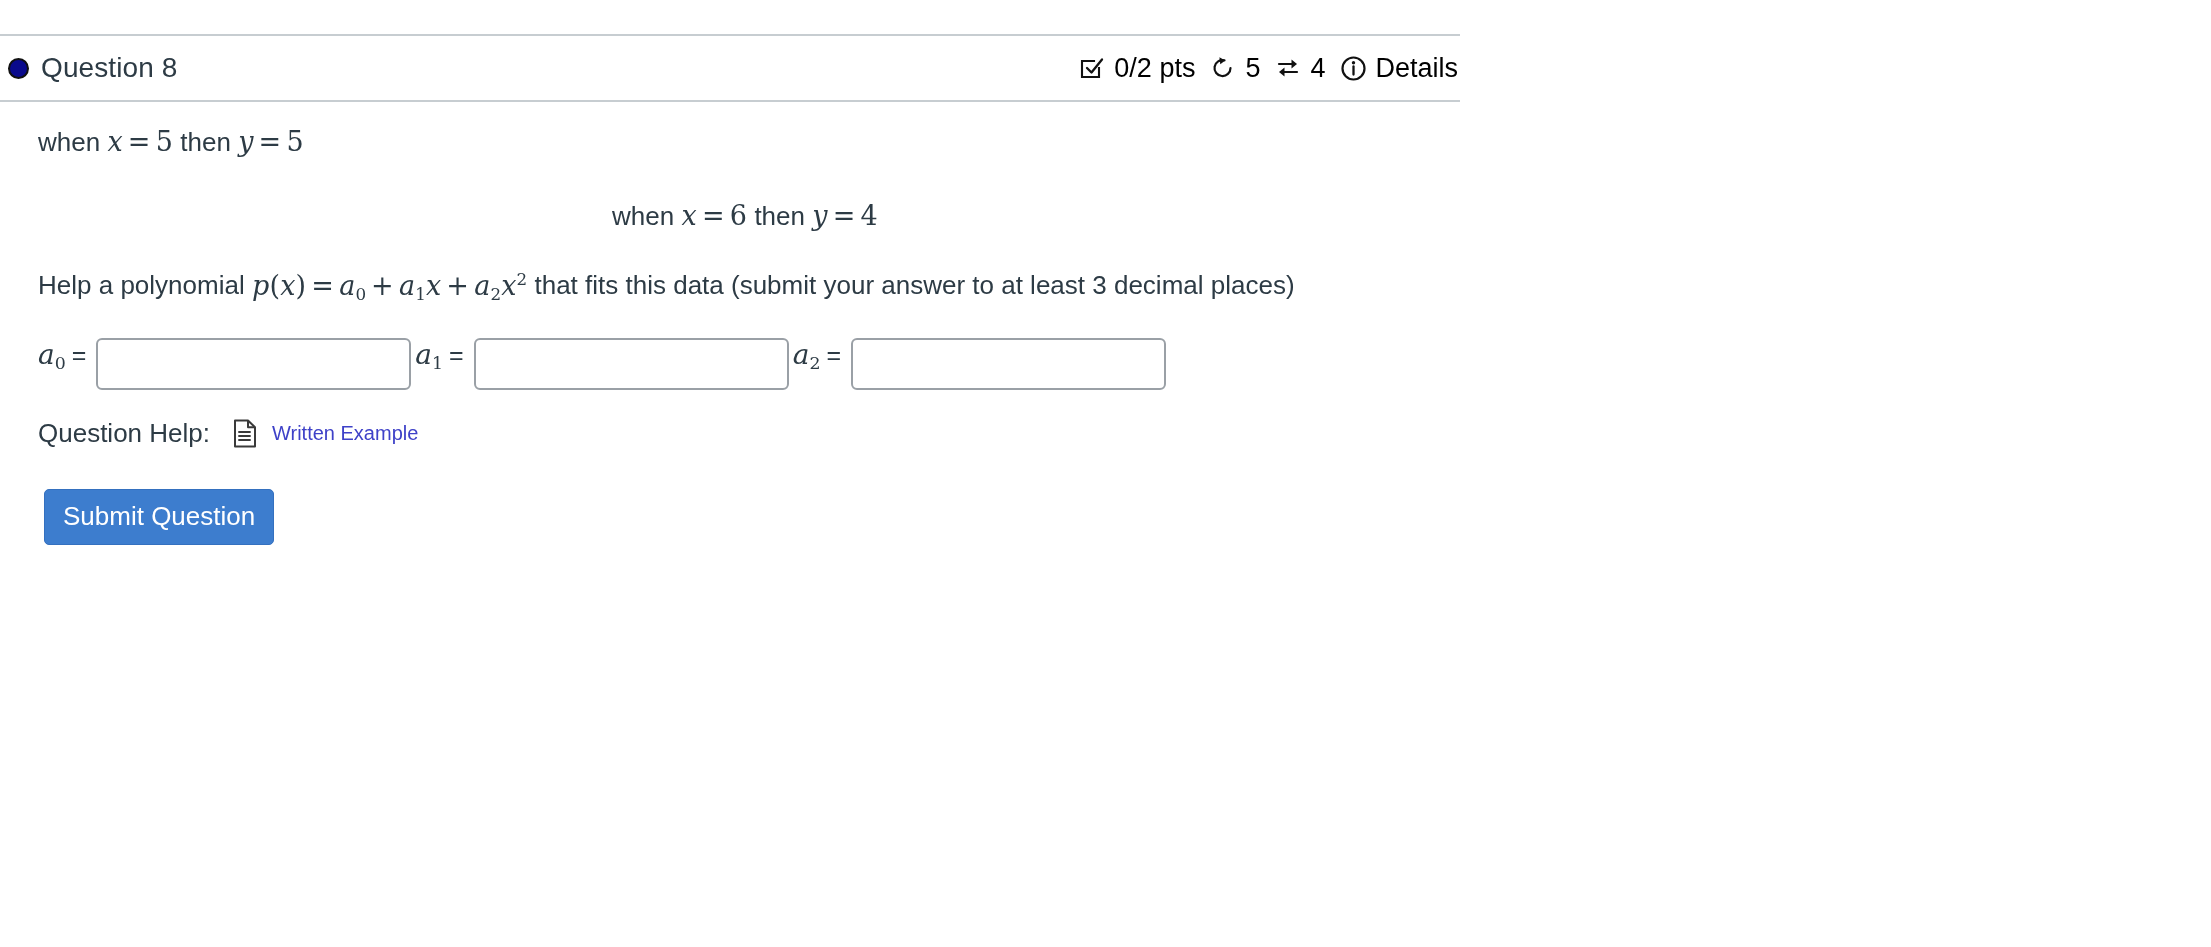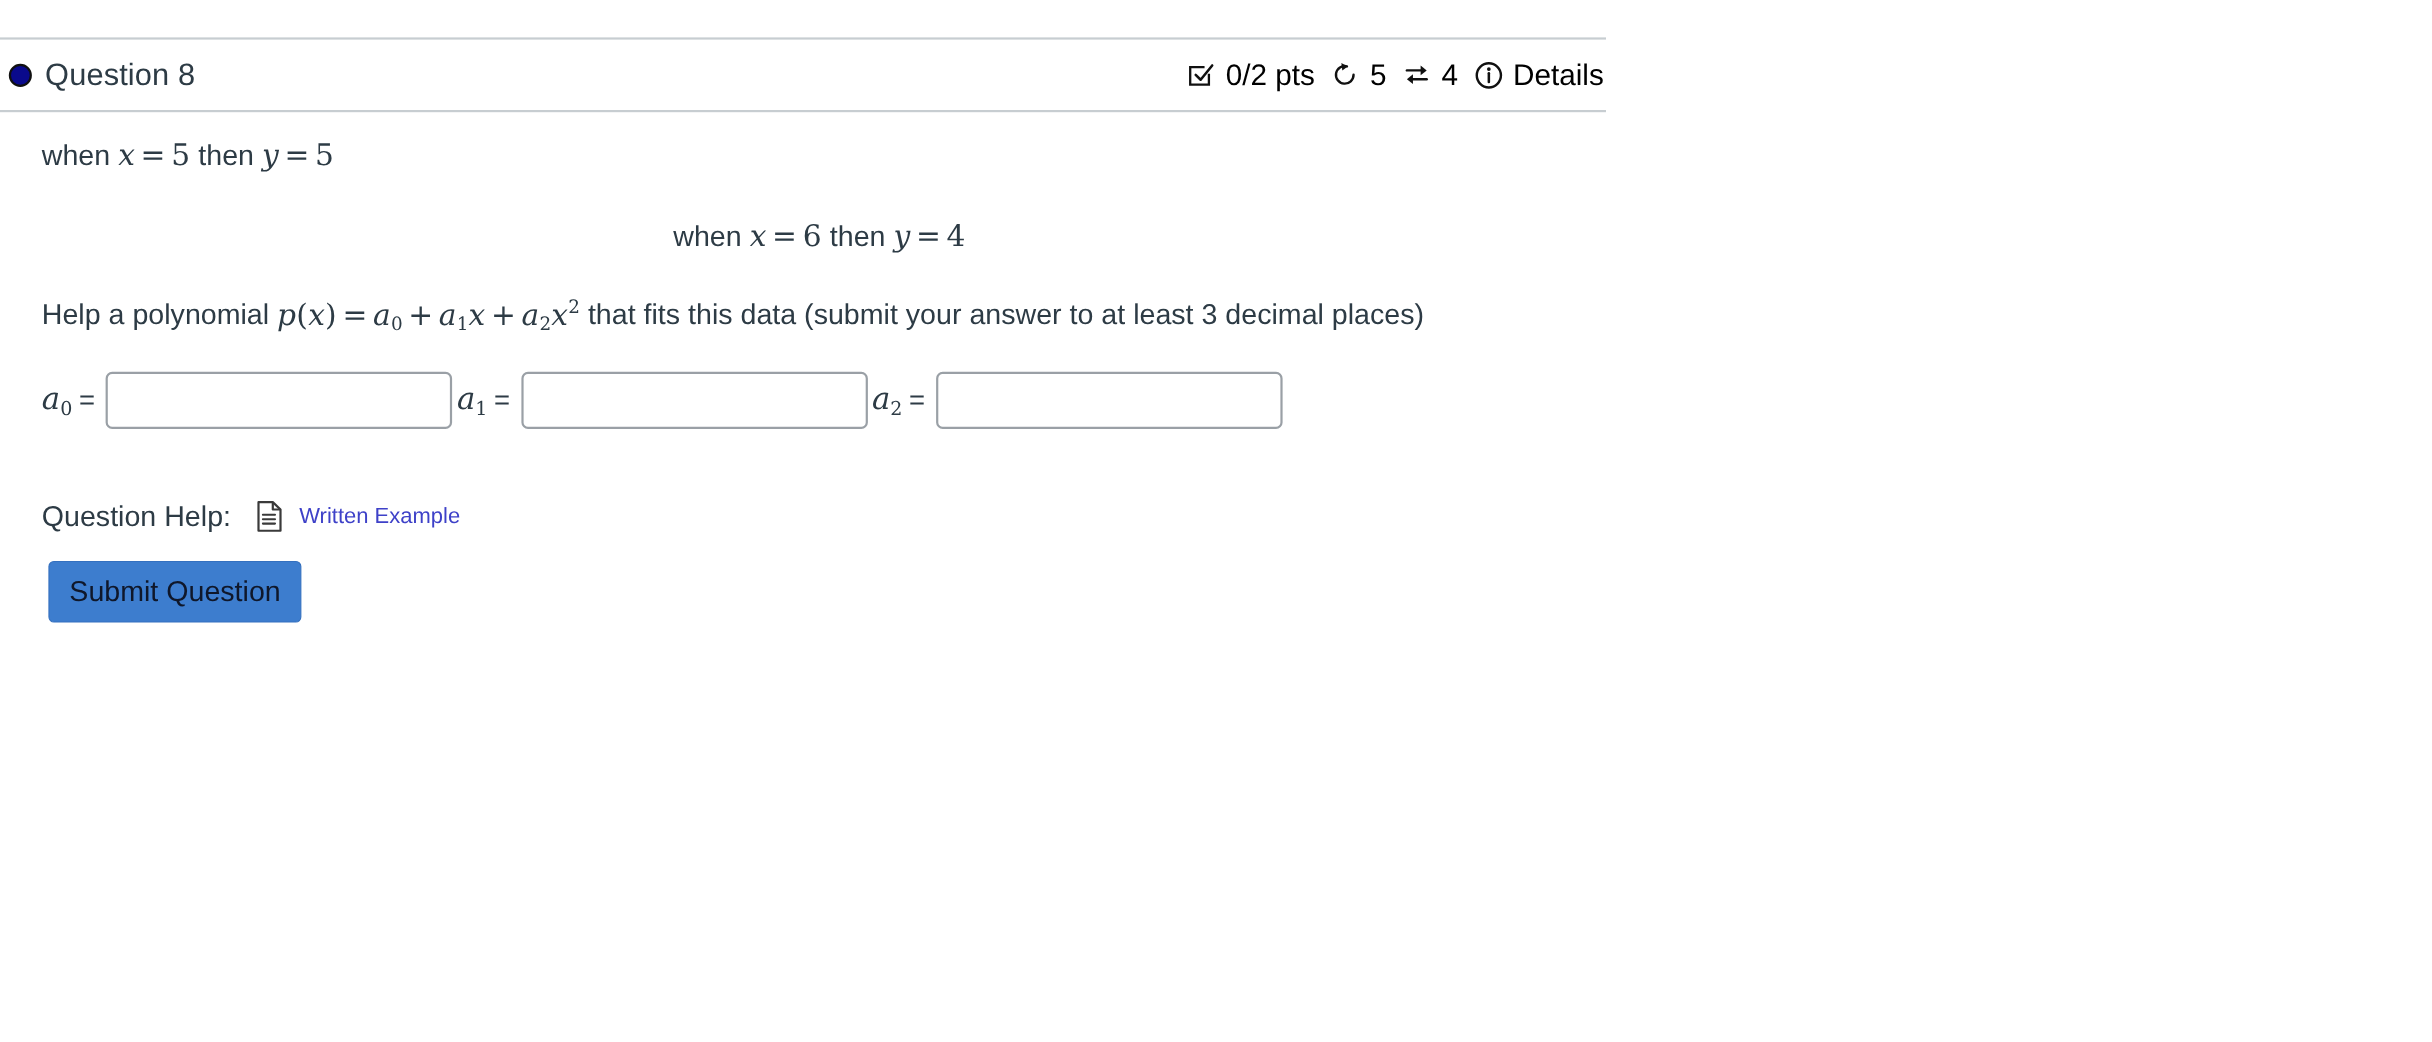--- a/index.html
+++ b/index.html
@@ -130,22 +130,22 @@
     font-style: normal;
     font-size: 0.62em;
     vertical-align: 0.62em;
     letter-spacing: 0;
   }
   .mj .paren { font-style: normal; }
 
   
   .answer-row {
     display: flex;
-    align-items: center;
-    margin: 0 0 64px 0;
+    align-items: flex-start;
+    margin: 0 0 28px 0;
     padding-top: 4px;
   }
   .ans-label {
     font-family: "DejaVu Serif", "Liberation Serif", serif;
     font-style: italic;
     font-size: 28px;
     padding-right: 10px;
     white-space: nowrap;
   }
   .ans-label sub {
@@ -173,21 +173,21 @@
     outline: none;
     margin-right: 4px;
   }
 
   
   .help-row {
     display: flex;
     align-items: center;
     gap: 14px;
     font-size: 26px;
-    margin: 0 0 25px 0;
+    margin: 0 0 40px 0;
   }
   .help-label { color: #2d3b45; }
   .help-icon {
     display: inline-flex;
     align-items: center;
     justify-content: center;
     width: 26px;
     height: 30px;
     margin-left: 8px;
   }
@@ -196,21 +196,21 @@
     font-size: 20px;
     text-decoration: none;
     cursor: pointer;
   }
 
   
   .submit-wrap { padding-left: 6px; }
   .submit-btn {
     display: inline-block;
     background: #3d7dce;
-    color: #0f172a;
+    color: #ffffff;
     border: 1px solid #3470bf;
     border-radius: 5px;
     font-family: "Liberation Sans", sans-serif;
     font-size: 26px;
     line-height: 1;
     padding: 13px 18px 15px 18px;
     cursor: pointer;
   }
 </style>
 </head>

